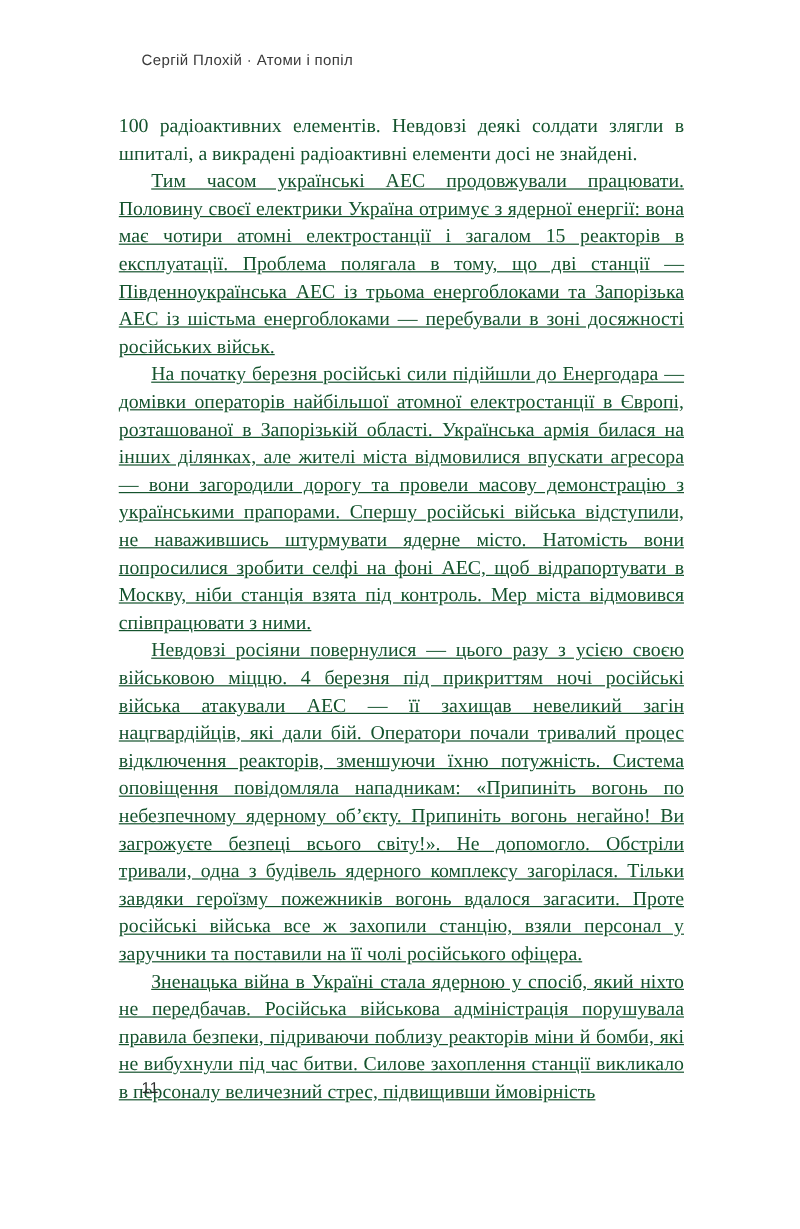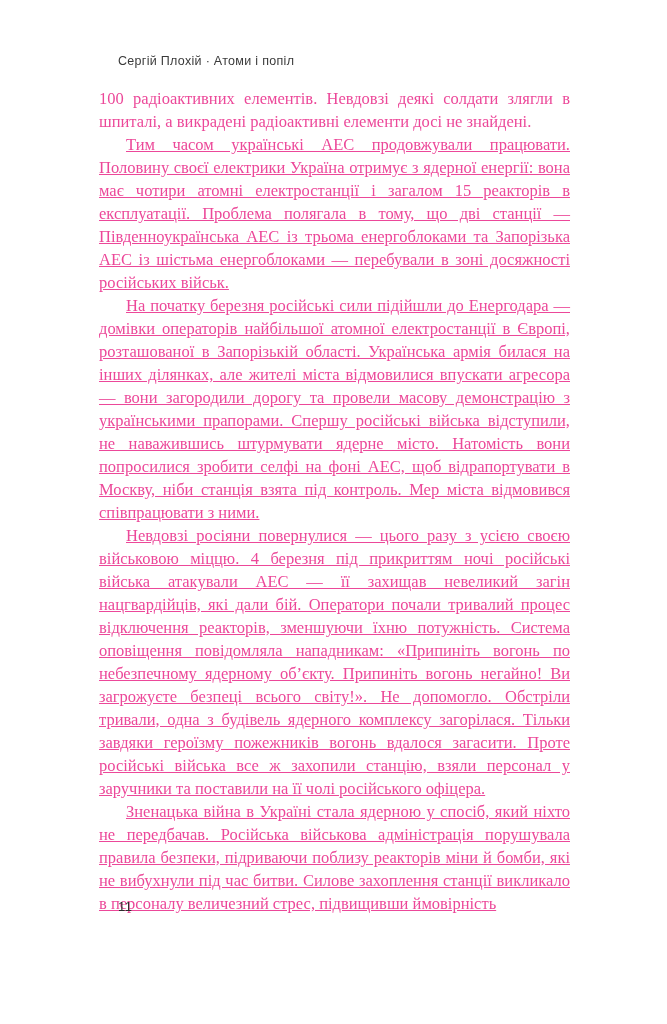--- a/index.html
+++ b/index.html
@@ -7,37 +7,37 @@
     padding: 0;
     background: #ffffff;
   }
   .page {
     position: relative;
     width: 667px;
     height: 932px;
     margin: 0 auto;
     background: #ffffff;
     box-sizing: border-box;
-    padding: 54px 97px 0 99px;
+    padding: 43px 97px 0 99px;
     overflow: hidden;
   }
   .running-header {
     font-family: "Liberation Sans", sans-serif;
     font-size: 12.5px;
     letter-spacing: 0.3px;
     color: #3a3a3a;
     margin: 0 0 0 19px;
     padding: 0;
   }
   .body-text {
-    margin-top: 19px;
+    margin-top: 36px;
     font-family: "Liberation Serif", serif;
     font-size: 16.5px;
     line-height: 23px;
-    color: #ec4899;
+    color: #14532d;
     text-align: justify;
     hyphens: auto;
     -webkit-hyphens: auto;
   }
   .body-text p {
     margin: 0;
     padding: 0;
   }
   .body-text p.indent {
     text-indent: 27px;

